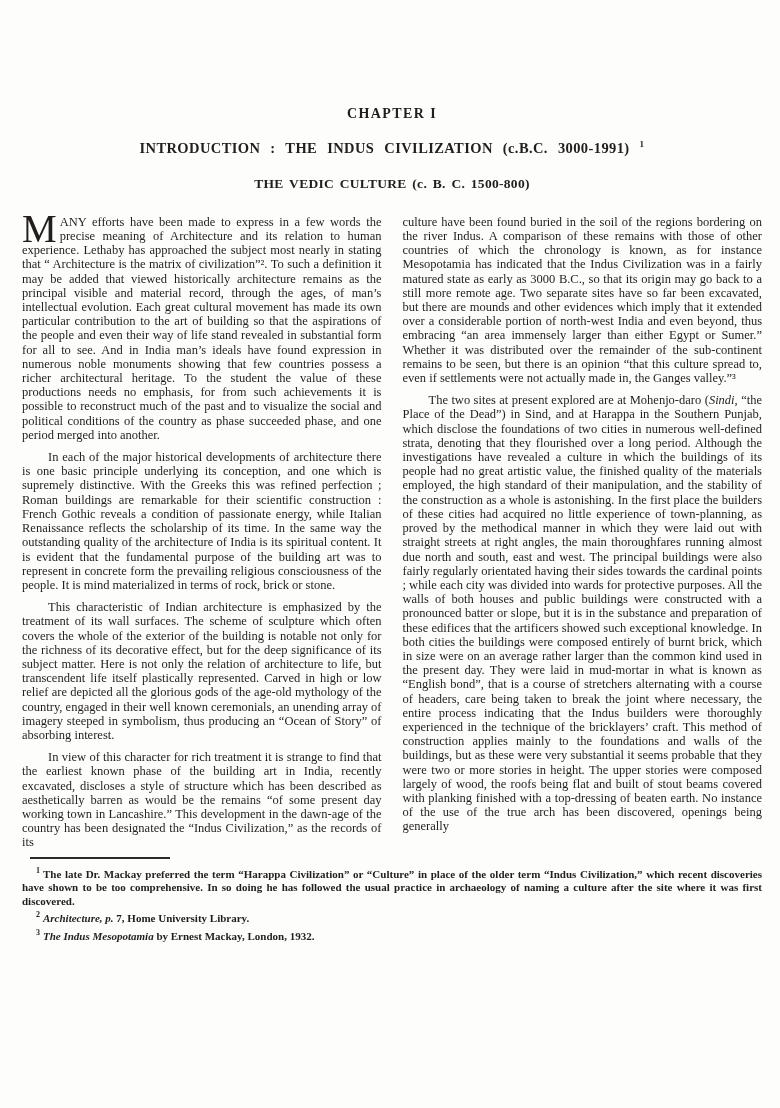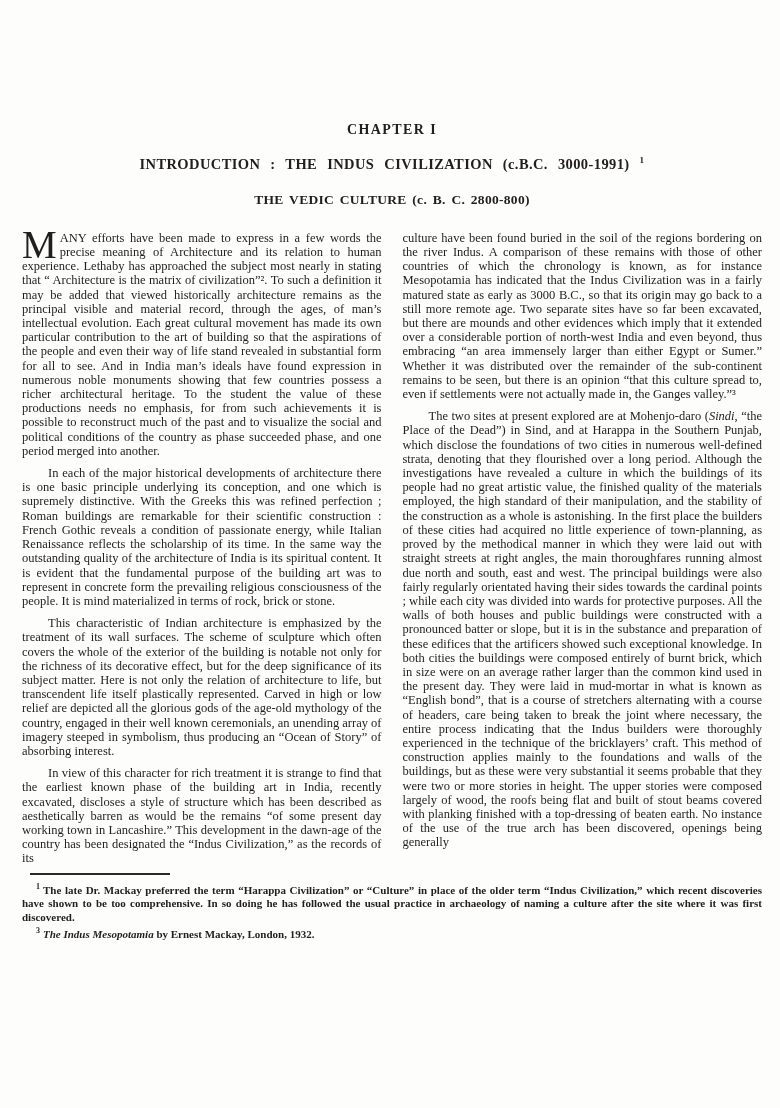--- a/index.html
+++ b/index.html
@@ -11,21 +11,21 @@
   }
   .page {
     position: relative;
     width: 780px; height: 1108px;
     box-sizing: border-box;
     background: #fdfdfc;
     padding: 106px 18px 0 22px;
     overflow: hidden;
   }
   .chapter {
-    margin: 16px 0 17px 0;
+    margin: 0 0 17px 0;
     text-align: center;
     font-size: 14px; font-weight: bold;
     letter-spacing: 1.4px;
   }
   .title {
     margin: 0 0 19px 0;
     text-align: center;
     font-size: 14.5px; font-weight: bold;
     letter-spacing: 0.4px; word-spacing: 6px;
   }
@@ -69,37 +69,38 @@
 </style>
 </head>
 <body>
 
 <div class="page">
 
   <h2 class="chapter">CHAPTER I</h2>
 
   <h1 class="title"><span>INTRODUCTION : THE INDUS CIVILIZATION (c.B.C. 3000-1991)</span> <sup>1</sup></h1>
 
-  <h2 class="subtitle">THE VEDIC CULTURE (c. B. C. 2800-800)</h2>
+  <h2 class="subtitle">THE VEDIC CULTURE (c. B. C. 1500-800)</h2>
 
   <div class="columns">
 
     <div class="col">
       <p class="para"><span class="dropcap">M</span><span>ANY efforts have been made to express in a few words the precise meaning of Architecture and its relation to human experience.  Lethaby has approached the subject most nearly in stating that “ Architecture is the matrix of civilization”².  To such a definition it may be added that viewed historically architecture remains as the principal visible and material record, through the ages, of man’s intellectual evolution.  Each great cultural movement has made its own particular contribution to the art of building so that the aspirations of the people and even their way of life stand revealed in substantial form for all to see.  And in India man’s ideals have found expression in numerous noble monuments showing that few countries possess a richer architectural heritage.  To the student the value of these productions needs no emphasis, for from such achievements it is possible to reconstruct much of the past and to visualize the social and political conditions of the country as phase succeeded phase, and one period merged into another.</span></p>
       <p class="para indent">In each of the major historical developments of architecture there is one basic principle underlying its conception, and one which is supremely distinctive.  With the Greeks this was refined perfection ; Roman buildings are remarkable for their scientific construction :  French Gothic reveals a condition of passionate energy, while Italian Renaissance reflects the scholarship of its time.  In the same way the outstanding quality of the architecture of India is its spiritual content.  It is evident that the fundamental purpose of the building art was to represent in concrete form the prevailing religious consciousness of the people.  It is mind materialized in terms of rock, brick or stone.</p>
       <p class="para indent">This characteristic of Indian architecture is emphasized by the treatment of its wall surfaces.  The scheme of sculpture which often covers the whole of the exterior of the building is notable not only for the richness of its decorative effect, but for the deep significance of its subject matter.  Here is not only the relation of architecture to life, but transcendent life itself plastically represented.  Carved in high or low relief are depicted all the glorious gods of the age-old mythology of the country, engaged in their well known ceremonials, an unending array of imagery steeped in symbolism, thus producing an “Ocean of Story” of absorbing interest.</p>
       <p class="para indent">In view of this character for rich treatment it is strange to find that the earliest known phase of the building art in India, recently excavated, discloses a style of structure which has been described as aesthetically barren as would be the remains “of some present day working town in Lancashire.” This development in the dawn-age of the country has been designated the “Indus Civilization,” as the records of its</p>
     </div>
 
     <div class="col">
       <p class="para">culture have been found buried in the soil of the regions bordering on the river Indus.  A comparison of these remains with those of other countries of which the chronology is known, as for instance Mesopotamia has indicated that the Indus Civilization was in a fairly matured state as early as 3000 B.C., so that its origin may go back to a still more remote age.  Two separate sites have so far been excavated, but there are mounds and other evidences which imply that it extended over a considerable portion of north-west India and even beyond, thus embracing “an area immensely larger than either Egypt or Sumer.”  Whether it was distributed over the remainder of the sub-continent remains to be seen, but there is an opinion “that this culture spread to, even if settlements were not actually made in, the Ganges valley.”³</p>
       <p class="para indent"><span>The two sites at present explored are at Mohenjo-daro (</span><i>Sindi</i><span>, “the Place of the Dead”) in Sind, and at Harappa in the Southern Punjab, which disclose the foundations of two cities in numerous well-defined strata, denoting that they flourished over a long period.  Although the investigations have revealed a culture in which the buildings of its people had no great artistic value, the finished quality of the materials employed, the high standard of their manipulation, and the stability of the construction as a whole is astonishing.  In the first place the builders of these cities had acquired no little experience of town-planning, as proved by the methodical manner in which they were laid out with straight streets at right angles, the main thoroughfares running almost due north and south, east and west.  The principal buildings were also fairly regularly orientated having their sides towards the cardinal points ; while each city was divided into wards for protective purposes.  All the walls of both houses and public buildings were constructed with a pronounced batter or slope, but it is in the substance and preparation of these edifices that the artificers showed such exceptional knowledge.  In both cities the buildings were composed entirely of burnt brick, which in size were on an average rather larger than the common kind used in the present day.  They were laid in mud-mortar in what is known as “English bond”, that is a course of stretchers alternating with a course of headers, care being taken to break the joint where necessary, the entire process indicating that the Indus builders were thoroughly experienced in the technique of the bricklayers’ craft.  This method of construction applies mainly to the foundations and walls of the buildings, but as these were very substantial it seems probable that they were two or more stories in height.  The upper stories were composed largely of wood, the roofs being flat and built of stout beams covered with planking finished with a top-dressing of beaten earth.  No instance of the use of the true arch has been discovered, openings being generally</span></p>
     </div>
 
   </div>
 
   <div class="footnotes">
     <div class="fn-rule"></div>
     <p class="fn"><sup>1</sup><span>The late Dr. Mackay preferred the term “Harappa Civilization” or “Culture” in place of the older term “Indus Civilization,” which recent discoveries have shown to be too comprehensive.  In so doing he has followed the usual practice in archaeology of naming a culture after the site where it was first discovered.</span></p>
+    <p class="fn"><sup>2</sup><i>Architecture, p.</i><span> 7, Home University Library.</span></p>
     <p class="fn"><sup>3</sup><i>The Indus Mesopotamia</i><span> by Ernest Mackay, London, 1932.</span></p>
   </div>
 
 </div>
 
 </body></html>

